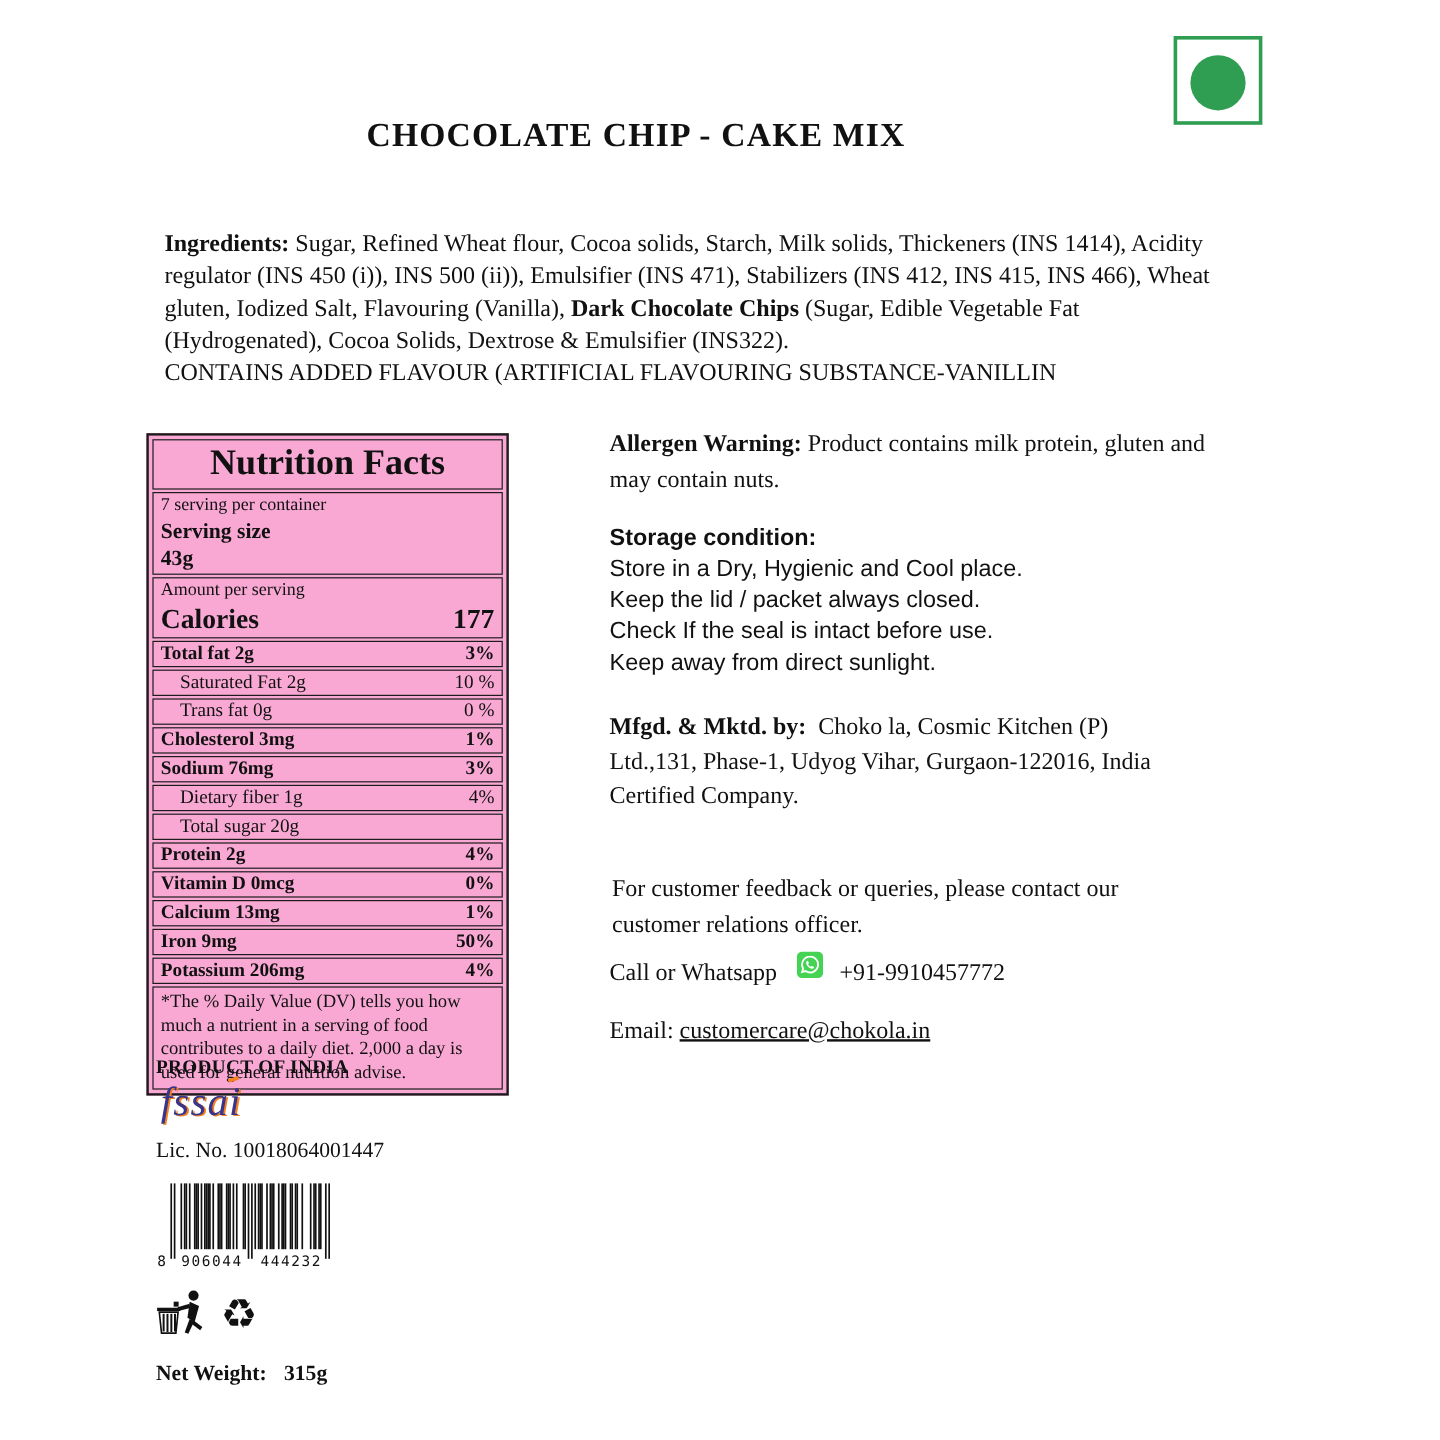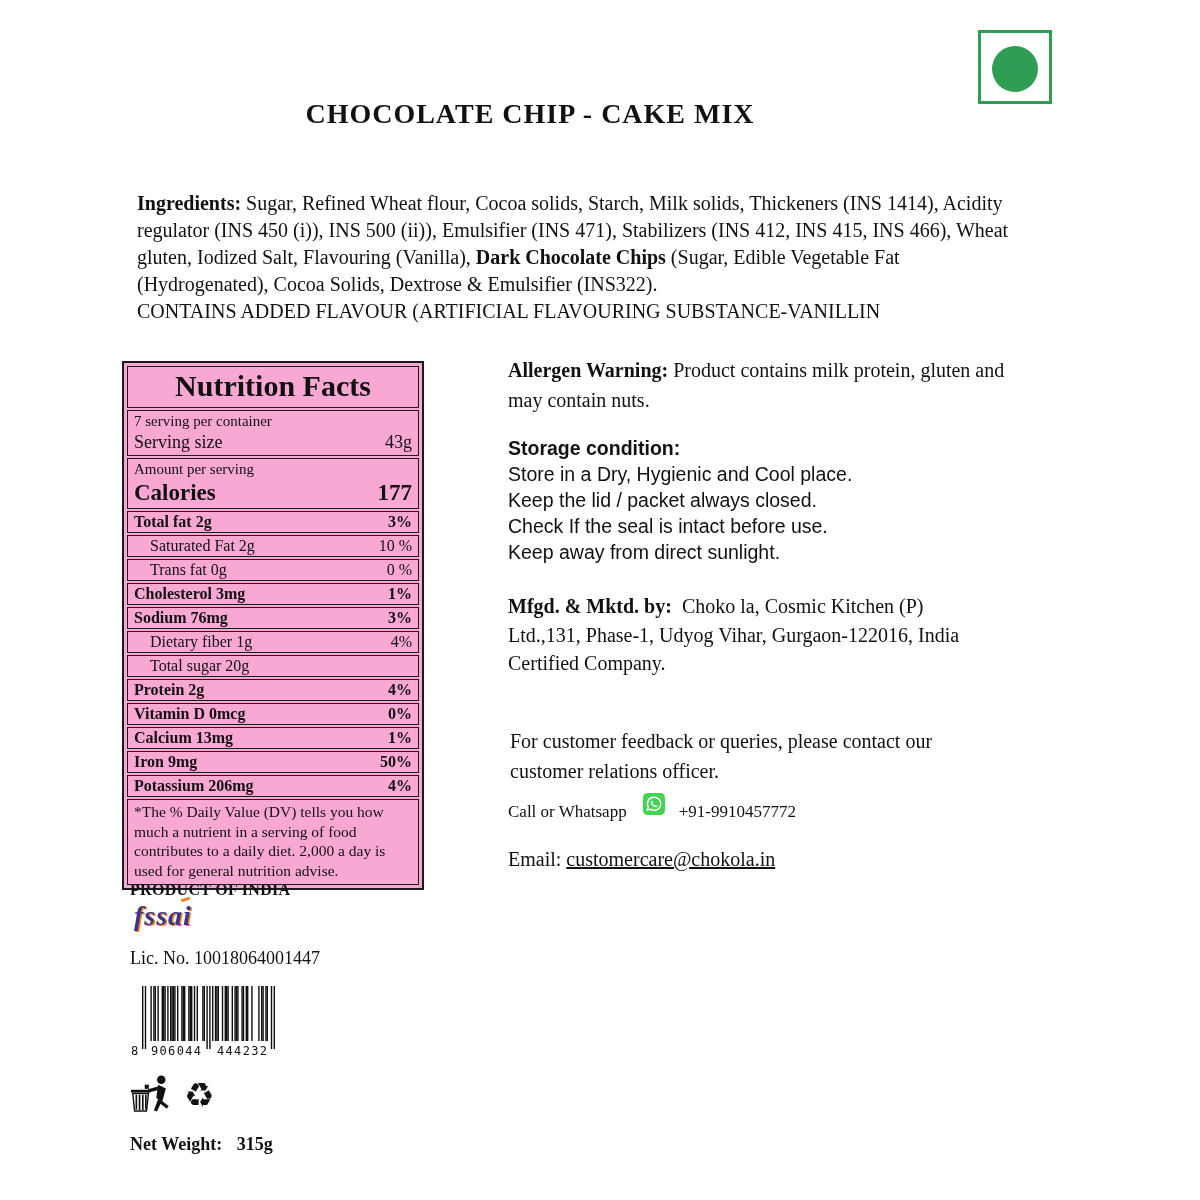--- a/index.html
+++ b/index.html
@@ -21,43 +21,43 @@
                font-size:20px;line-height:27px;white-space:nowrap;}
 
   
   .nutrition{position:absolute;left:122px;top:361px;width:292px;
              border:2px solid #1c1c1c;padding:3px;background:#f9a8d4;}
   .nf-box{border:1px solid #1c1c1c;margin-bottom:2px;padding:1px 6px;}
   .nf-box:last-child{margin-bottom:0;}
   .nf-title{text-align:center;font-size:30px;font-weight:bold;padding:2px 0 4px;}
   .nf-small{font-size:15px;line-height:19px;}
   .nf-line{display:flex;justify-content:space-between;align-items:baseline;}
-  .nf-serving .nf-line{font-size:18px;font-weight:normal;line-height:23px;}
+  .nf-serving .nf-line{font-size:18px;font-weight:bold;line-height:23px;flex-direction:column;}
   .nf-cal .nf-line{font-size:23px;font-weight:bold;line-height:28px;}
   .nf-dv{text-align:right;font-size:15px;line-height:18px;}
   .nf-row{display:flex;justify-content:space-between;font-size:16px;line-height:18px;}
   .nf-row.b{font-weight:bold;}
   .nf-row.ind span:first-child{padding-left:16px;font-weight:normal;}
   .nf-row.ind{font-weight:normal;}
   .nf-foot{font-size:15.5px;line-height:19.5px;padding:2px 6px 4px;}
 
   
   .allergen{position:absolute;left:508px;top:355px;width:500px;font-size:20px;line-height:30px;}
   .storage{position:absolute;left:508px;top:435px;width:500px;font-size:19.5px;line-height:26px;}
   .storage .hdr{font-weight:bold;}
   .mfgd{position:absolute;left:508px;top:592px;width:530px;font-size:20px;line-height:28.5px;}
   .feedback{position:absolute;left:510px;top:726px;width:510px;font-size:20px;line-height:30px;}
-  .call-line{position:absolute;left:508px;top:800px;font-size:17px;display:flex;align-items:flex-end;}
+  .call-line{position:absolute;left:508px;top:800px;font-size:20px;display:flex;align-items:flex-start;}
   .wa-icon{display:inline-block;width:22px;height:22px;margin:0 14px 0 16px;transform:translateY(-7px);}
   .email-line{position:absolute;left:508px;top:848px;font-size:20px;}
   .email-link{text-decoration:underline;color:#111;}
 
   
   .product-of{position:absolute;left:130px;top:881px;font-size:16px;font-weight:bold;letter-spacing:.3px;}
-  .fssai{position:absolute;left:134px;top:900px;font-size:28px;font-weight:bold;font-style:italic;
+  .fssai{position:absolute;left:134px;top:900px;font-size:34px;font-weight:normal;font-style:italic;
          color:#39358a;text-shadow:1.5px 1px 0 #f58220;letter-spacing:1px;}
   .fssai .accent{position:absolute;right:2px;top:-2px;width:9px;height:3px;background:#f58220;
                  transform:rotate(-18deg);box-shadow:none;}
   .lic{position:absolute;left:130px;top:948px;font-size:18px;}
   .barcode{position:absolute;left:128px;top:986px;}
   .barcode text{font-family:"DejaVu Sans Mono",monospace;font-size:12px;fill:#111;}
   .eco-icons{position:absolute;left:130px;top:1074px;display:flex;align-items:center;gap:8px;}
   .recycle-glyph{font-family:"DejaVu Sans",sans-serif;font-size:34px;line-height:38px;color:#111;}
   .net-weight{position:absolute;left:130px;top:1134px;font-size:18px;font-weight:bold;}
   .net-weight .val{margin-left:10px;}

